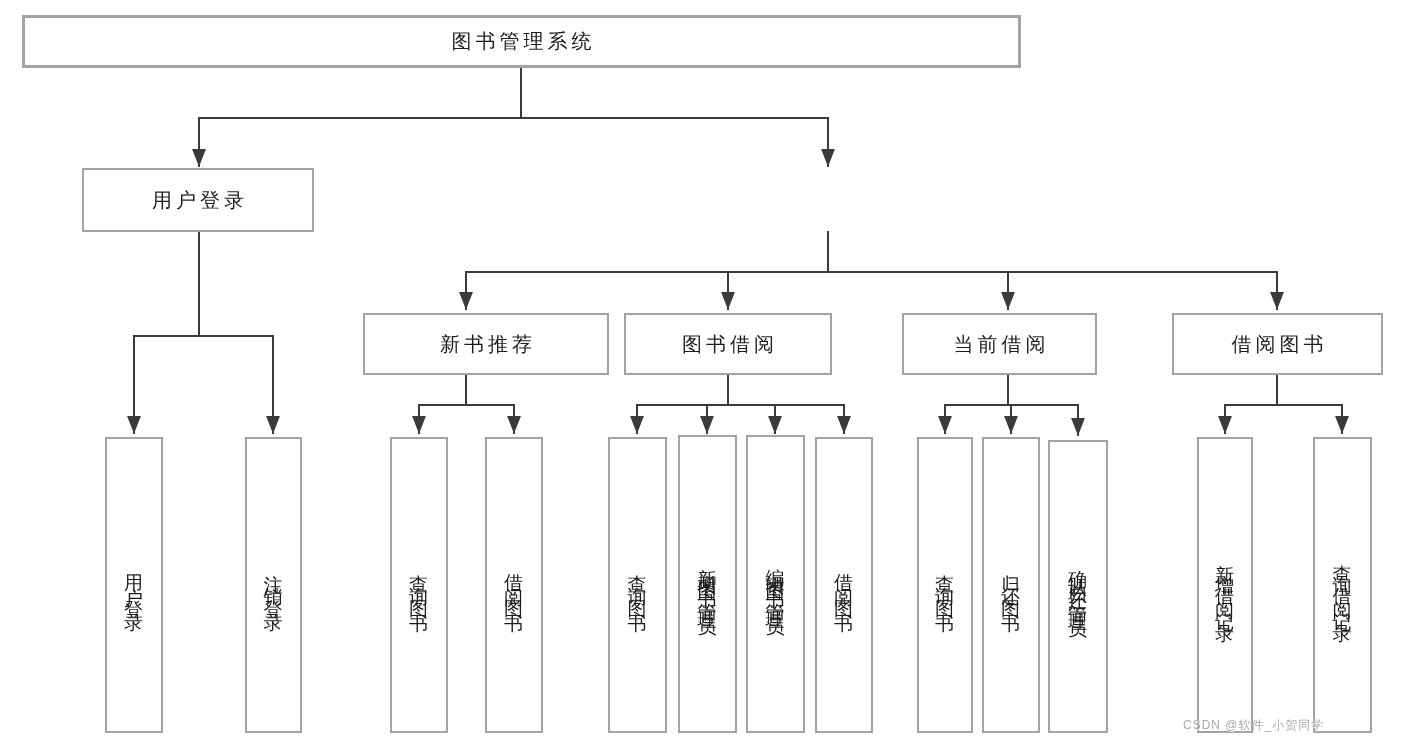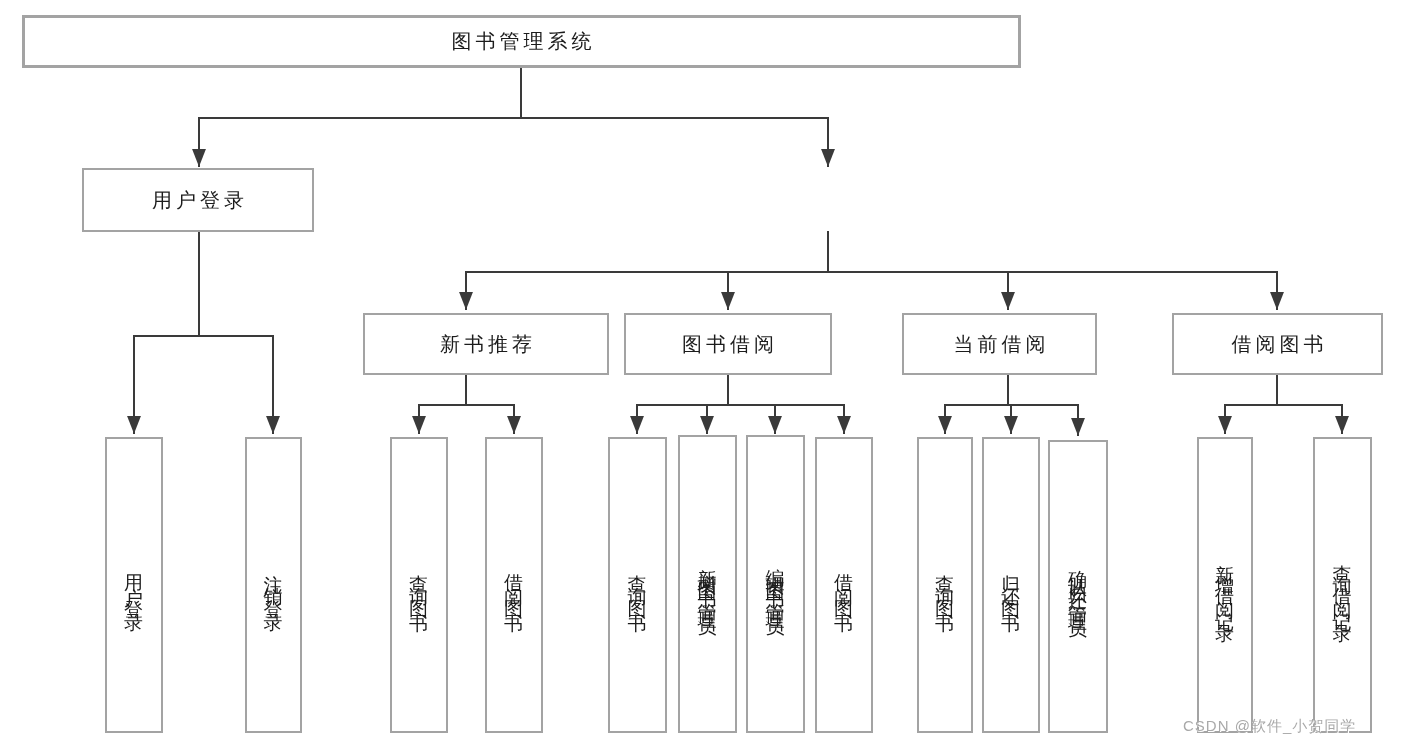--- a/index.html
+++ b/index.html
@@ -33,21 +33,21 @@
     color:#1c1c1c;
     letter-spacing:13px;
     white-space:nowrap;
   }
   .vtext.long{letter-spacing:7px;}
   .vtext.med{letter-spacing:12px;}
   .watermark{
     position:absolute;
     left:1183px;top:717px;
     width:215px;
-    font-size:15px;
+    font-size:12px;
     letter-spacing:1px;
     color:#a9a9a9;
     text-shadow:1px 1px 0 #ffffff;
     white-space:nowrap;
     z-index:3;
   }
 </style>
 </head>
 <body>
 

